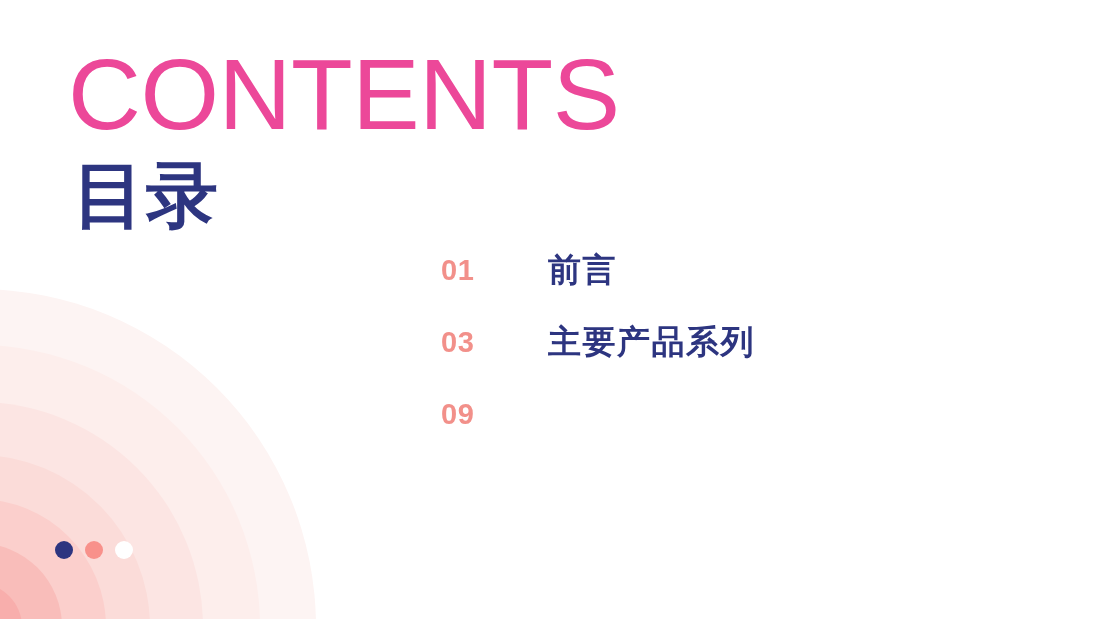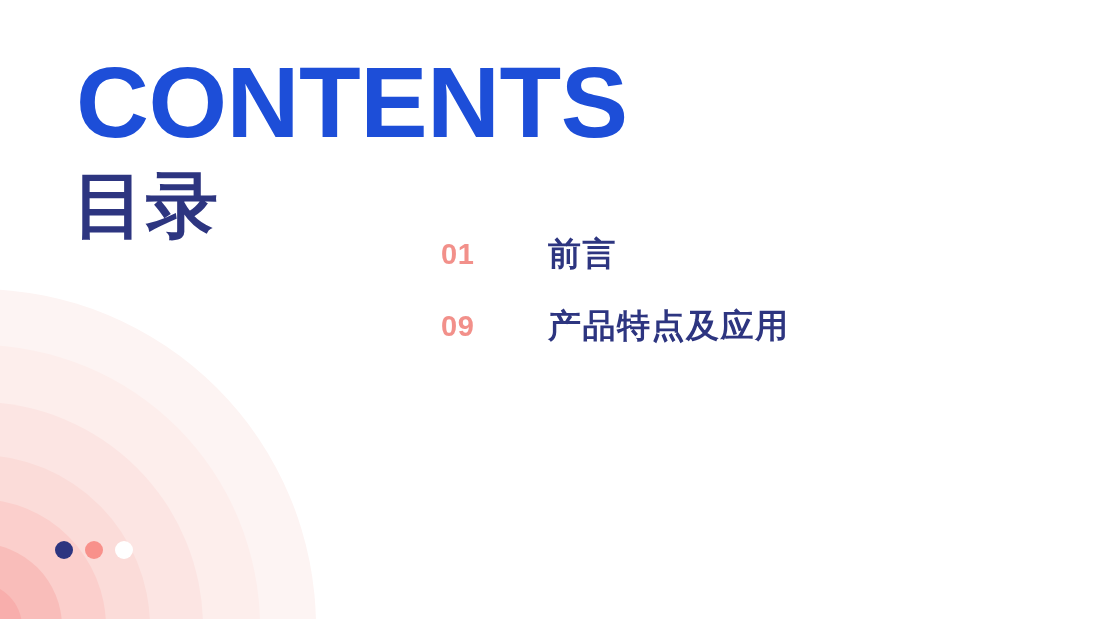--- a/index.html
+++ b/index.html
@@ -34,45 +34,45 @@
 
   
   #title-block {
     position: absolute;
     left: 60px;
     top: 36px;
     z-index: 5;
   }
   #contents-title {
     font-size: 101px;
-    font-weight: bold;
+    font-weight: normal;
     line-height: 1.0;
     letter-spacing: -0.5px;
-    color: #1d4ed8;
+    color: #ec4899;
     white-space: nowrap;
-    margin: 16px;
+    margin: 8px;
     padding: 0;
   }
   #contents-subtitle {
     font-size: 72px;
     font-weight: bold;
     line-height: 1.0;
     color: #2d3580;
     white-space: nowrap;
     margin: 13px;
     padding: 0;
     margin-top: 14px;
     letter-spacing: 1px;
   }
 
   
   #toc-list {
     position: absolute;
     left: 441px;
-    top: 228px;
+    top: 244px;
     z-index: 5;
   }
   .toc-row {
     display: flex;
     align-items: center;
     height: 53px;
     margin-bottom: 19px;
   }
   .toc-row:last-child { margin-bottom: 0; }
   .toc-number {
@@ -133,24 +133,27 @@
   </div>
 
   <div id="toc-list">
 
     <div class="toc-row">
       <div class="toc-number">01</div>
       <div class="toc-label">前言</div>
     </div>
 
 
+    <div class="toc-row">
+      <div class="toc-number">03</div>
+      <div class="toc-label">主要产品系列</div>
+    </div>
 
     <div class="toc-row">
       <div class="toc-number">09</div>
-      <div class="toc-label">产品特点及应用</div>
     </div>
 
   </div>
 
   <div id="dots">
     <div class="dot dot-navy"></div>
     <div class="dot dot-coral"></div>
     <div class="dot dot-white"></div>
   </div>
 

